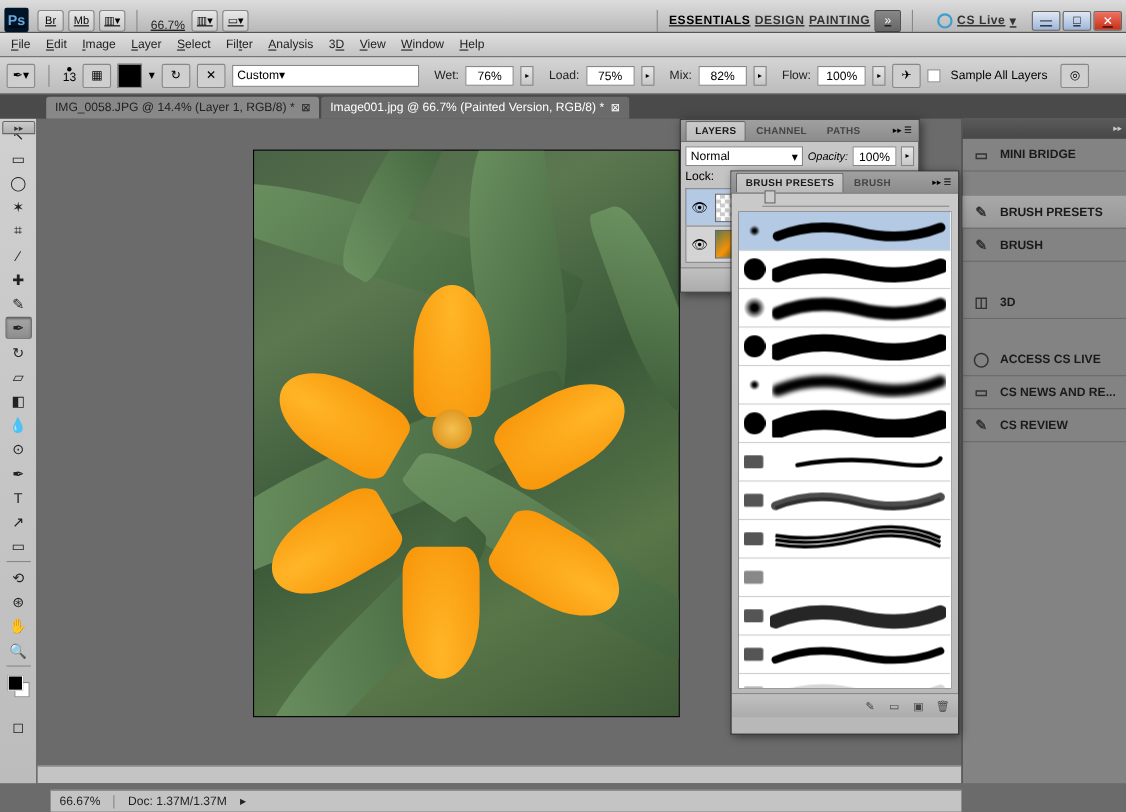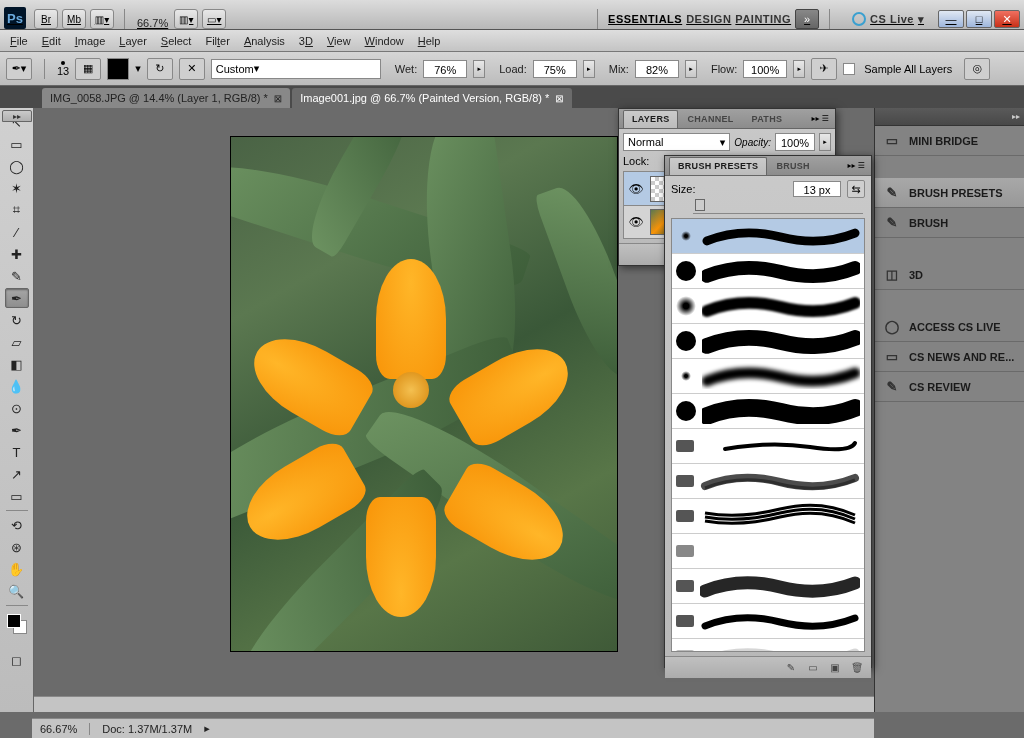--- a/index.html
+++ b/index.html
@@ -55,21 +55,21 @@
 
 .canvas-area { flex: 1; background: #6b6b6b; position: relative; overflow: hidden; }
 .canvas-img { position: absolute; left: 196px; top: 28px; width: 388px; height: 516px; background: linear-gradient(150deg, #4a6345 0%, #5b7850 25%, #3a5838 50%, #587648 75%, #3f5a38 100%); border: 1px solid #000; overflow: hidden; }
 .leaf { position: absolute; background: linear-gradient(120deg, #6e9462, #3c5c38); border-radius: 50% 10% 50% 10%; transform-origin: center; }
 .flower { position: absolute; left: 80px; top: 140px; width: 200px; height: 200px; }
 .petal { position: absolute; width: 70px; height: 120px; background: radial-gradient(ellipse at 50% 20%, #ffb628, #f89408); border-radius: 50% 50% 20% 20%; transform-origin: 50% 100%; }
 .center { position: absolute; left: 82px; top: 95px; width: 36px; height: 36px; background: radial-gradient(#f4c050, #d8870c); border-radius: 50%; }
 
 .hscroll { position: absolute; bottom: 0; left: 0; right: 0; height: 16px; background: #c4c4c4; border-top: 1px solid #888; }
 
-.status-bar { position: absolute; bottom: 0; left: 32px; right: 150px; height: 20px; background: #c4c4c4; border-top: 1px solid #888; display: flex; align-items: center; padding: 0 8px; gap: 12px; font-size: 10px; color: #222; }
+.status-bar { position: absolute; bottom: 0; left: 46px; right: 150px; height: 20px; background: #c4c4c4; border-top: 1px solid #888; display: flex; align-items: center; padding: 0 8px; gap: 12px; font-size: 10px; color: #222; }
 .status-sep { width: 1px; height: 12px; background: #888; }
 
 .right-dock { width: 150px; background: #838383; border-left: 1px solid #333; display: flex; flex-direction: column; }
 .dock-head { height: 18px; background: linear-gradient(#5a5a5a,#484848); border-bottom: 1px solid #333; display: flex; justify-content: flex-end; align-items: center; padding-right: 4px; color: #ccc; font-size: 8px; }
 .dock-item { height: 30px; display: flex; align-items: center; padding: 0 8px; gap: 8px; color: #1a1a1a; font-size: 10px; font-weight: bold; border-bottom: 1px solid #6a6a6a; }
 .dock-item.sel { background: linear-gradient(#a8a8a8, #989898); }
 .dock-icon { width: 18px; height: 18px; display: flex; align-items: center; justify-content: center; font-size: 13px; color: #333; }
 .dock-gap { height: 22px; }
 
 .float-panel { position: absolute; background: linear-gradient(#cacaca,#b8b8b8); border: 1px solid #333; box-shadow: 2px 2px 8px rgba(0,0,0,0.5); }
@@ -326,25 +326,20 @@
     <div class="fbtn">⬌</div>
   </div>
 </div>
 
 <div class="float-panel brush-panel">
   <div class="panel-tabs">
     <div class="ptab active">BRUSH PRESETS</div>
     <div class="ptab">BRUSH</div>
     <div style="margin-left:auto; padding-right:6px; font-size:8px;">▸▸ ☰</div>
   </div>
-  <div class="brush-head">
-    <span>Size:</span>
-    <div class="brush-size-input">13 px</div>
-    <div class="opt-tool" style="width:18px;height:18px;">⇆</div>
-  </div>
   <div class="brush-slider"></div>
   <div class="brush-list">
     <div class="brush-row sel">
         <div class="tip soft small"></div>
         <div class="stroke"><svg viewBox="0 0 160 26">
             <path d="M5,18 Q40,4 80,14 T155,10" stroke="#000" stroke-width="9" fill="none" stroke-linecap="round"></path>
           </svg></div>
       </div>
     <div class="brush-row">
         <div class="tip"></div>

